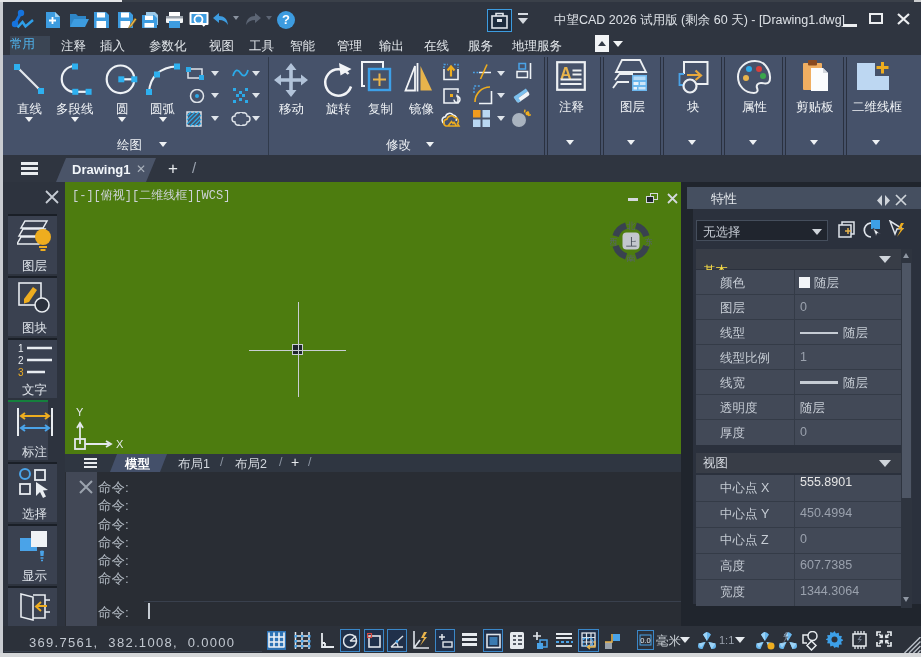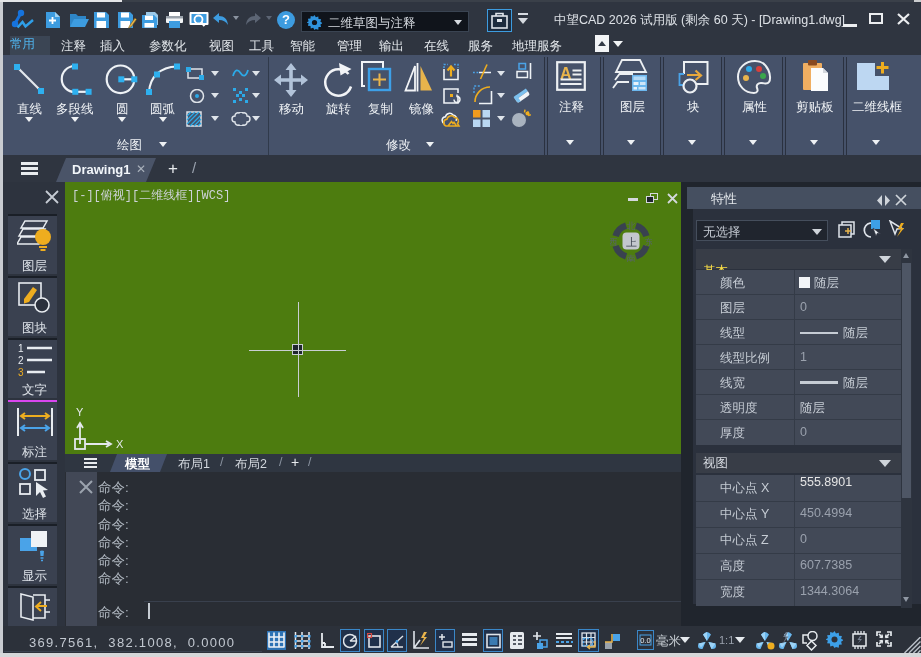--- a/index.html
+++ b/index.html
@@ -68,28 +68,20 @@
  </svg>
  <div class="abs" style="left:233px;top:14px;width:0;height:0;border-left:3.5px solid transparent;border-right:3.5px solid transparent;border-top:4px solid #8a93a0"></div>
 
  <svg class="abs" style="left:245px;top:10px" width="17" height="14" viewBox="0 0 17 14">
    <path d="M10 1 L16 6 L10 11 V8 C6 8 3 9.5 1 13 C1.5 7 5 4 10 4 Z" fill="#5c6574"></path>
  </svg>
  <div class="abs" style="left:266px;top:14px;width:0;height:0;border-left:3.5px solid transparent;border-right:3.5px solid transparent;border-top:4px solid #5c6574"></div>
 
  <div class="abs" style="left:277px;top:9px;width:18px;height:18px;border-radius:9px;background:#3d9ce0;color:#fff;font-size:13px;font-weight:bold;text-align:center;line-height:18px">?</div>
 
- <div class="abs" style="left:301px;top:9px;width:168px;height:21px;background:#10141b;border:1px solid #3a4452">
-   <svg class="abs" style="left:5px;top:3px" width="15" height="15" viewBox="0 0 15 15">
-     <path d="M7.5 0 l1.3 2.2 2.5-.7 .2 2.6 2.6.2-.7 2.5 2.2 1.3-2.2 1.3 .7 2.5-2.6.2-.2 2.6-2.5-.7L7.5 15l-1.3-2.2-2.5.7-.2-2.6-2.6-.2 .7-2.5L-.6 7.5 1.6 6.2 .9 3.7l2.6-.2 .2-2.6 2.5.7z" fill="#2f93dd"></path>
-     <circle cx="7.5" cy="7.5" r="2.6" fill="#10141b"></circle>
-   </svg>
-   <span class="abs" style="left:26px;top:3px;font-size:12.5px;color:#d6dae0">二维草图与注释</span>
-   <div class="abs" style="right:6px;top:8px;width:0;height:0;border-left:4px solid transparent;border-right:4px solid transparent;border-top:5px solid #d6dae0"></div>
- </div>
 
  <div class="abs" style="left:487px;top:7px;width:25px;height:23px;background:#1d2c3e;border:1px solid #3d9ce0">
    <svg class="abs" style="left:3px;top:2px" width="17" height="17" viewBox="0 0 17 17">
      <rect x="1" y="4" width="15" height="12" fill="none" stroke="#dfe4ea" stroke-width="1.6"></rect>
      <path d="M5 4 v-2.5 h7 v2.5" fill="none" stroke="#dfe4ea" stroke-width="1.6"></path>
      <rect x="6" y="7" width="5" height="3" fill="#dfe4ea"></rect>
    </svg>
  </div>
  <div class="abs" style="left:518px;top:11px;width:10px;height:2px;background:#d6dae0"></div>
  <div class="abs" style="left:518px;top:16px;width:0;height:0;border-left:5px solid transparent;border-right:5px solid transparent;border-top:6px solid #d6dae0"></div>
@@ -378,21 +370,21 @@
  <div class="abs" style="left:8px;top:156px;width:49px;height:60px;background:#3a4150;border-top:2px solid #1a1f27">
   <svg class="abs" style="left:10px;top:3px" width="36" height="34" viewBox="0 0 36 34">
    <text x="0" y="9" fill="#e8ecf0" font-size="10" font-family="Liberation Sans">1</text>
    <text x="0" y="21" fill="#e8ecf0" font-size="10" font-family="Liberation Sans">2</text>
    <text x="0" y="33" fill="#eead1f" font-size="10" font-family="Liberation Sans">3</text>
    <path d="M9 5 H34 M9 17 H34 M9 29 H27" stroke="#e8ecf0" stroke-width="2.6"></path>
   </svg>
   <div class="abs" style="left:14px;top:42px">文字</div>
  </div>
 
- <div class="abs" style="left:8px;top:218px;width:49px;height:60px;background:#3a4150;border-top:2px solid #d946ef">
+ <div class="abs" style="left:8px;top:218px;width:40px;height:60px;background:#3a4150;border-top:2px solid #15803d">
   <svg class="abs" style="left:9px;top:5px" width="36" height="30" viewBox="0 0 36 30">
    <path d="M1 1 V29 M35 1 V29" stroke="#e8ecf0" stroke-width="2"></path>
    <path d="M5 9 H31 M8 6 L4 9 L8 12 M28 6 L32 9 L28 12" stroke="#eead1f" stroke-width="2" fill="none"></path>
    <path d="M5 21 H31 M8 18 L4 21 L8 24 M28 18 L32 21 L28 24" stroke="#4aa3e8" stroke-width="2" fill="none"></path>
   </svg>
   <div class="abs" style="left:14px;top:42px">标注</div>
  </div>
 
  <div class="abs" style="left:8px;top:280px;width:49px;height:60px;background:#3a4150;border-top:2px solid #1a1f27">
   <svg class="abs" style="left:11px;top:4px" width="32" height="32" viewBox="0 0 32 32">

